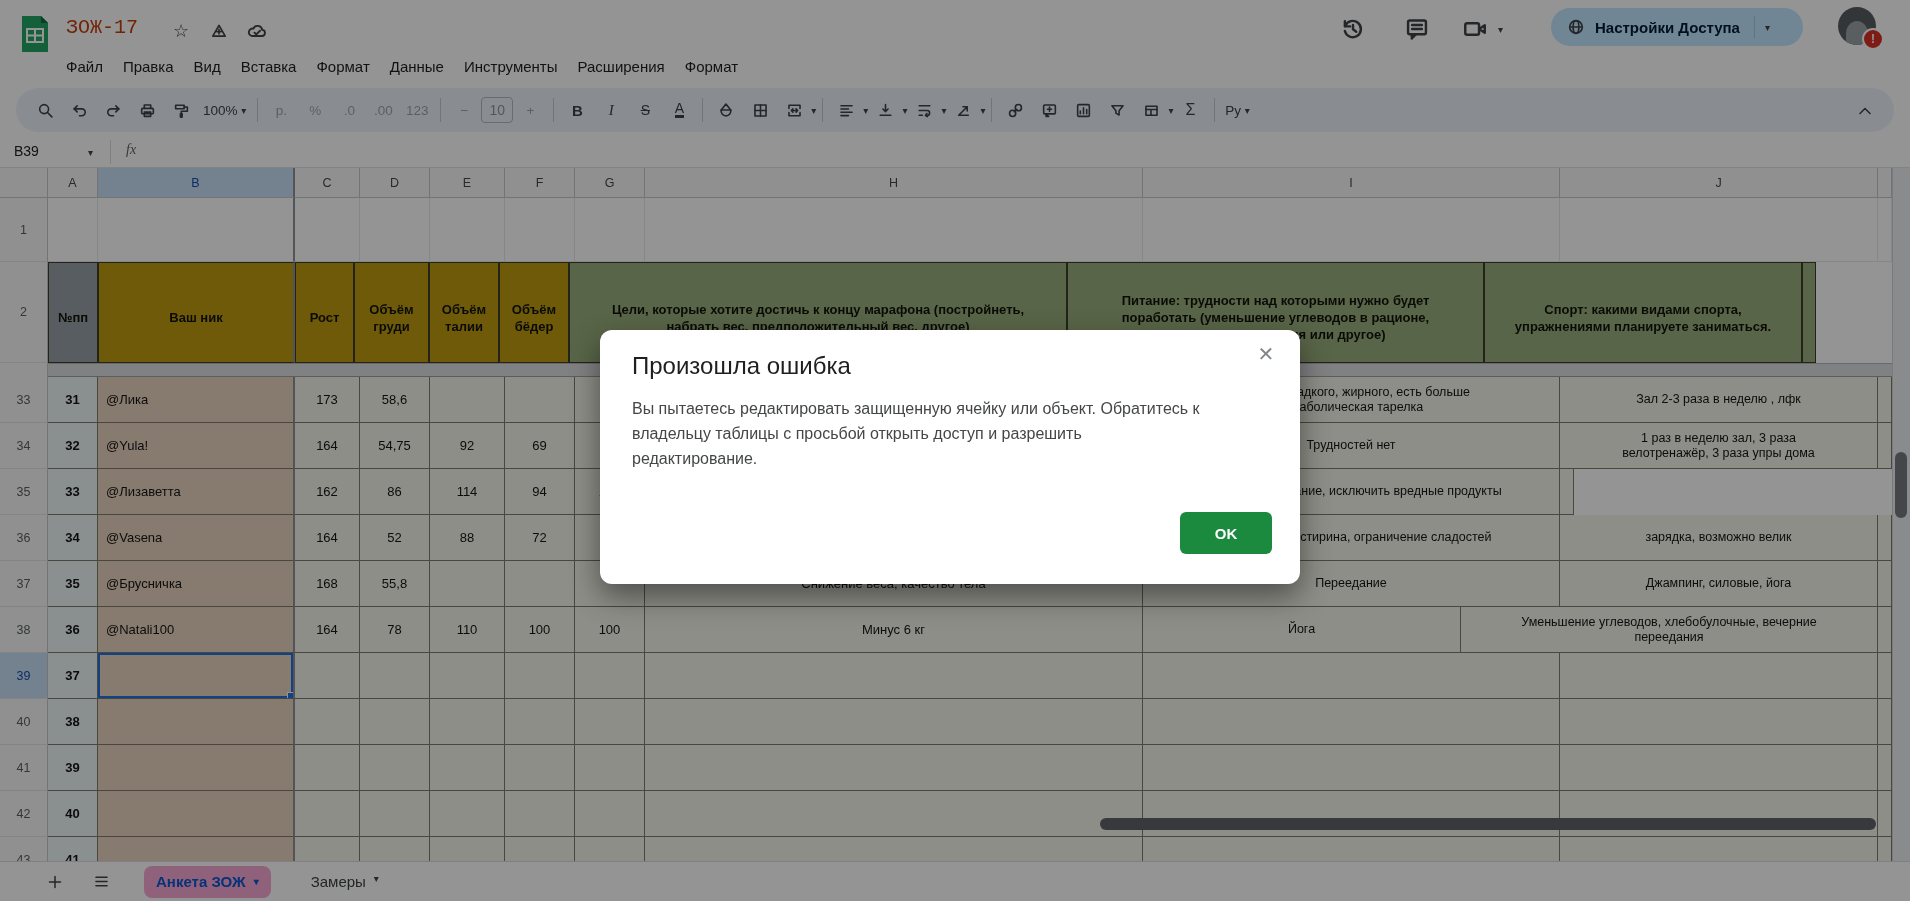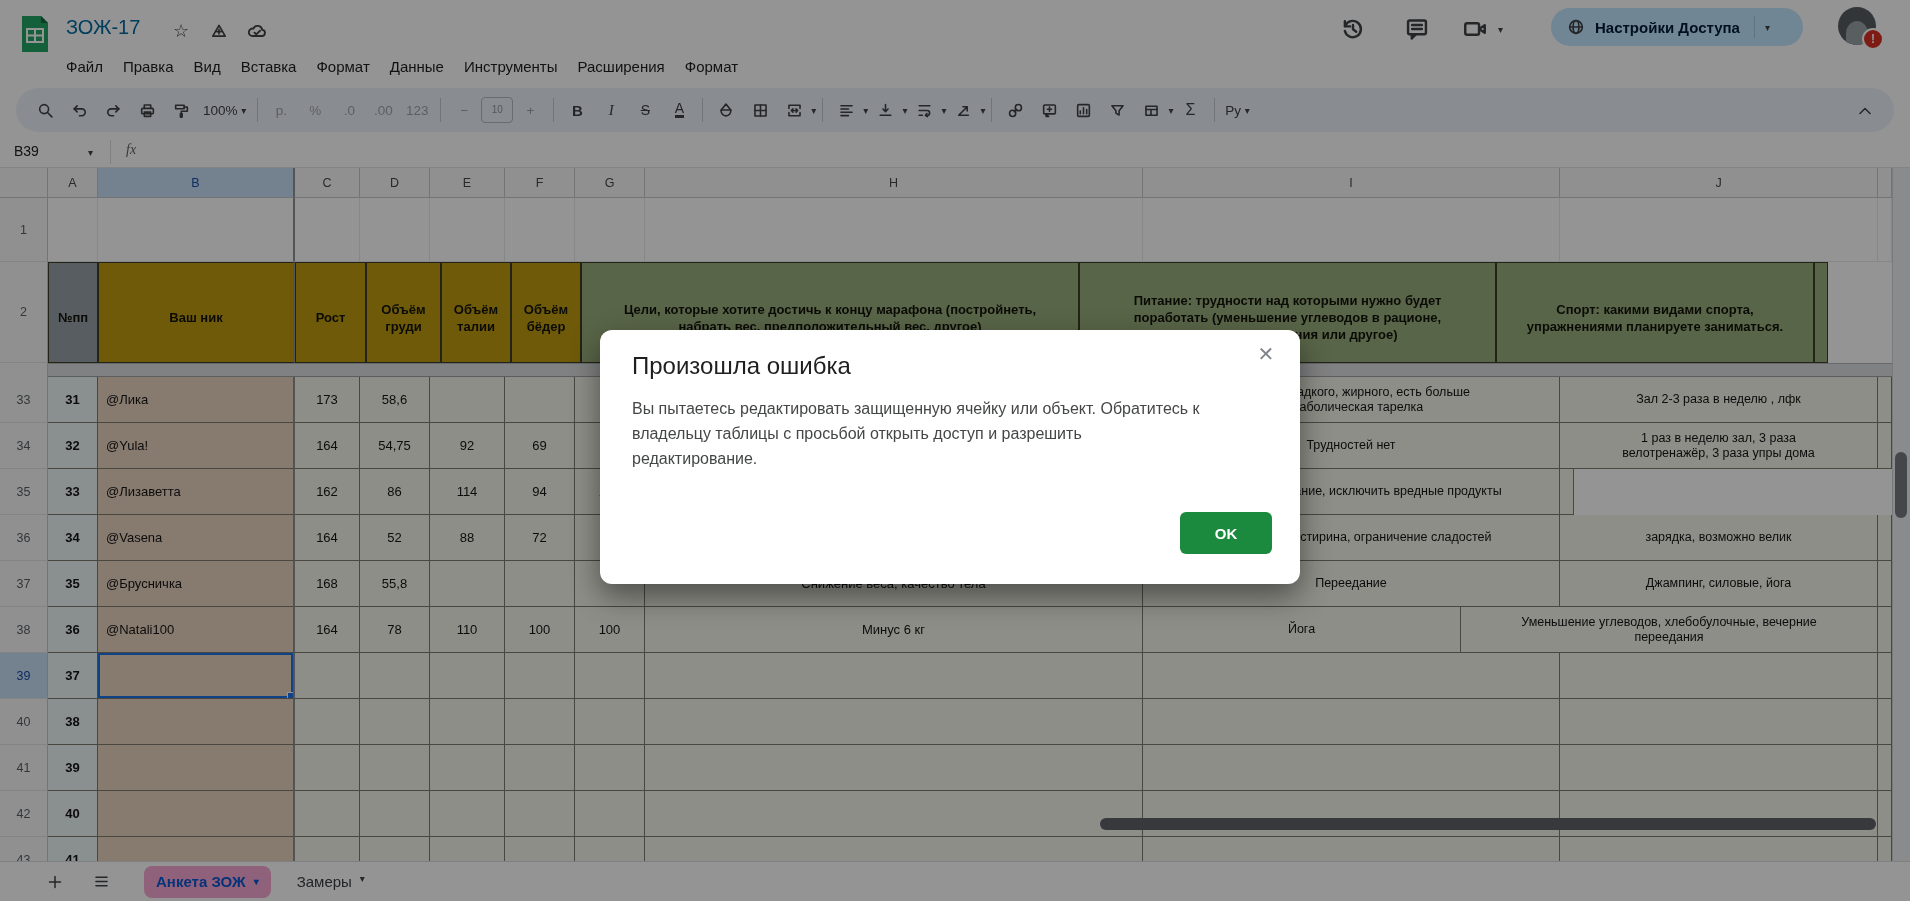--- a/index.html
+++ b/index.html
@@ -2,21 +2,21 @@
 <html lang="ru"><head>
 <meta charset="utf-8">
 <style>
   html,body{margin:0;padding:0;}
   body{width:1910px;height:901px;position:relative;overflow:hidden;background:#fff;
        font-family:"Liberation Sans",sans-serif;color:#202124;}
   svg.ic{stroke:#3f4246;fill:none;stroke-width:1.5;stroke-linecap:round;stroke-linejoin:round;}
   
   .topbar{position:absolute;left:0;top:0;width:1910px;height:88px;background:#fff;}
   .logo{position:absolute;left:20px;top:14px;width:30px;height:40px;}
-  .doc-title{position:absolute;left:66px;top:16px;font-size:20px;color:#0369a1;}
+  .doc-title{position:absolute;left:66px;top:16px;font-size:20px;color:#c2410c;font-family:Liberation Mono, monospace;}
   .t-ic{position:absolute;top:20px;width:22px;height:22px;display:flex;align-items:center;justify-content:center;color:#444;font-size:18px;}
   .menubar{position:absolute;left:56px;top:55px;display:flex;font-size:15px;color:#1f1f1f;}
   .menubar .mi{padding:3px 10px;border-radius:4px;cursor:default;}
   .r-ic{position:absolute;top:16px;width:26px;height:26px;}
   .caret{font-size:10px;color:#444;}
   .share{position:absolute;left:1551px;top:8px;width:252px;height:38px;background:#c2e7ff;border-radius:19px;
          display:flex;align-items:center;padding:0;box-sizing:border-box;}
   .share .lbl{font-size:15px;color:#001d35;font-weight:bold;margin-left:10px;}
   .share .sdiv{width:1px;height:22px;background:#9fc9e6;margin:0 10px 0 14px;}
   .avatar{position:absolute;left:1838px;top:7px;width:38px;height:38px;border-radius:50%;background:#585d61;overflow:hidden;}
@@ -25,21 +25,21 @@
          color:#fff;font-size:12px;font-weight:bold;text-align:center;line-height:18px;border:2px solid #fff;box-sizing:content-box;}
   
   .toolbar{position:absolute;left:16px;top:88px;width:1878px;height:44px;background:#edf2fa;border-radius:22px;
            display:flex;align-items:center;padding:0 12px;box-sizing:border-box;}
   .tbtn{height:30px;min-width:32px;border-radius:4px;display:flex;align-items:center;justify-content:center;
         font-size:14px;color:#3f4246;margin:0 1px;}
   .tbtn.txt{font-size:13.5px;}
   .tdis{opacity:.45;}
   .tsep{width:1px;height:24px;background:#c3c9d1;margin:0 6px;}
   .zoomsel{font-size:14px;padding:0 4px;}
-  .fsize{width:30px;height:24px;border:1px solid #747775;border-radius:4px;text-align:center;line-height:24px;font-size:10px;}
+  .fsize{width:30px;height:24px;border:1px solid #747775;border-radius:4px;text-align:center;line-height:24px;font-size:14px;}
   .boldB{font-weight:bold;font-size:15px;}
   .italI{font-style:italic;font-family:"Liberation Serif",serif;font-size:15px;}
   .strikeS{text-decoration:line-through;font-size:14px;}
   .colorA{font-size:14px;border-bottom:3px solid #3f4246;line-height:13px;}
   .collapse{position:absolute;right:18px;top:12px;width:22px;height:22px;display:flex;align-items:center;justify-content:center;}
   
   .fbar{position:absolute;left:0;top:136px;width:1910px;height:32px;background:#fff;border-bottom:1px solid #e0e2e4;box-sizing:border-box;}
   .cellref{position:absolute;left:14px;top:7px;font-size:14px;color:#202124;}
   .fbar .caret{position:absolute;left:88px;top:11px;}
   .fdiv{position:absolute;left:110px;top:4px;width:1px;height:24px;background:#dadce0;}
@@ -80,21 +80,21 @@
   .vtrack{position:absolute;left:1892px;top:168px;width:18px;height:693px;background:#edeff1;border-left:1px solid #d0d3d6;box-sizing:border-box;}
   .vthumb{position:absolute;left:1895px;top:452px;width:12px;height:66px;background:#75797e;border-radius:6px;}
   .hthumb{position:absolute;left:1100px;top:818px;width:776px;height:12px;background:#5f6368;border-radius:6px;z-index:20;}
   
   .tabbar{position:absolute;left:0;top:861px;width:1910px;height:40px;background:#fff;border-top:1px solid #dadce0;
           box-sizing:border-box;display:flex;align-items:center;z-index:10;}
   .tb-ic{width:30px;height:30px;display:flex;align-items:center;justify-content:center;color:#3f4246;}
   .tab-active{margin-left:28px;height:32px;padding:0 12px;background:#f9a8d4;border-radius:8px;display:flex;align-items:center;
               color:#0b57d0;font-weight:bold;font-size:15px;}
   .tab-active .caret{color:#0b57d0;margin-left:8px;}
-  .tab{margin-left:26px;display:flex;align-items:flex-start;color:#3c4043;font-size:15px;}
+  .tab{margin-left:40px;display:flex;align-items:flex-start;color:#3c4043;font-size:15px;}
   .tab .caret{margin-left:8px;}
   
   .dim{position:absolute;inset:0;background:rgba(0,0,0,0.42);z-index:50;}
   .dlg{position:absolute;left:600px;top:330px;width:700px;height:254px;background:#fff;border-radius:12px;
        box-shadow:0 12px 30px rgba(0,0,0,.45);z-index:60;}
   .dlg-title{margin:22px 0 0 32px;font-size:24px;font-weight:normal;color:#1f1f1f;}
   .dlg-body{margin:16px 32px 0 32px;font-size:16px;line-height:25px;color:#444746;white-space:pre-line;}
   .dlg-x{position:absolute;right:22px;top:12px;font-size:20px;color:#80868b;width:24px;height:24px;text-align:center;line-height:24px;}
   .dlg-ok{position:absolute;right:28px;bottom:30px;width:92px;height:42px;background:#1b8a3e;color:#fff;border:none;
           border-radius:6px;font-size:15px;font-weight:bold;font-family:"Liberation Sans",sans-serif;}
@@ -350,21 +350,21 @@
         <div class="gcell c1" style="width: 70px;"></div>
         <div class="gcell c1" style="width: 498px;"></div>
         <div class="gcell c1" style="width: 417px;"></div>
         <div class="gcell c1" style="width: 318px;"></div>
         <div class="gcell c1" style="width: 14px;"></div>
       </div>
       <div class="grow r2">
         <div class="gcell gut">2</div>
         <div class="gcell h2c hA" style="width: 50px;">№пп</div>
         <div class="gcell h2c hY frzR" style="width: 197px;">Ваш ник</div>
-        <div class="gcell h2c hY" style="width: 71px;">Рост</div>
+        <div class="gcell h2c hY" style="width: 59px;">Рост</div>
         <div class="gcell h2c hY" style="width: 75px;">Объём
 груди</div>
         <div class="gcell h2c hY" style="width: 70px;">Объём
 талии</div>
         <div class="gcell h2c hY" style="width: 70px;">Объём
 бёдер</div>
         <div class="gcell h2c hG" style="width: 498px;">Цели, которые хотите достичь к концу марафона (постройнеть,
 набрать вес, предположительный вес, другое)</div>
         <div class="gcell h2c hG" style="width: 417px;">Питание: трудности над которыми нужно будет
 поработать (уменьшение углеводов в рационе,

